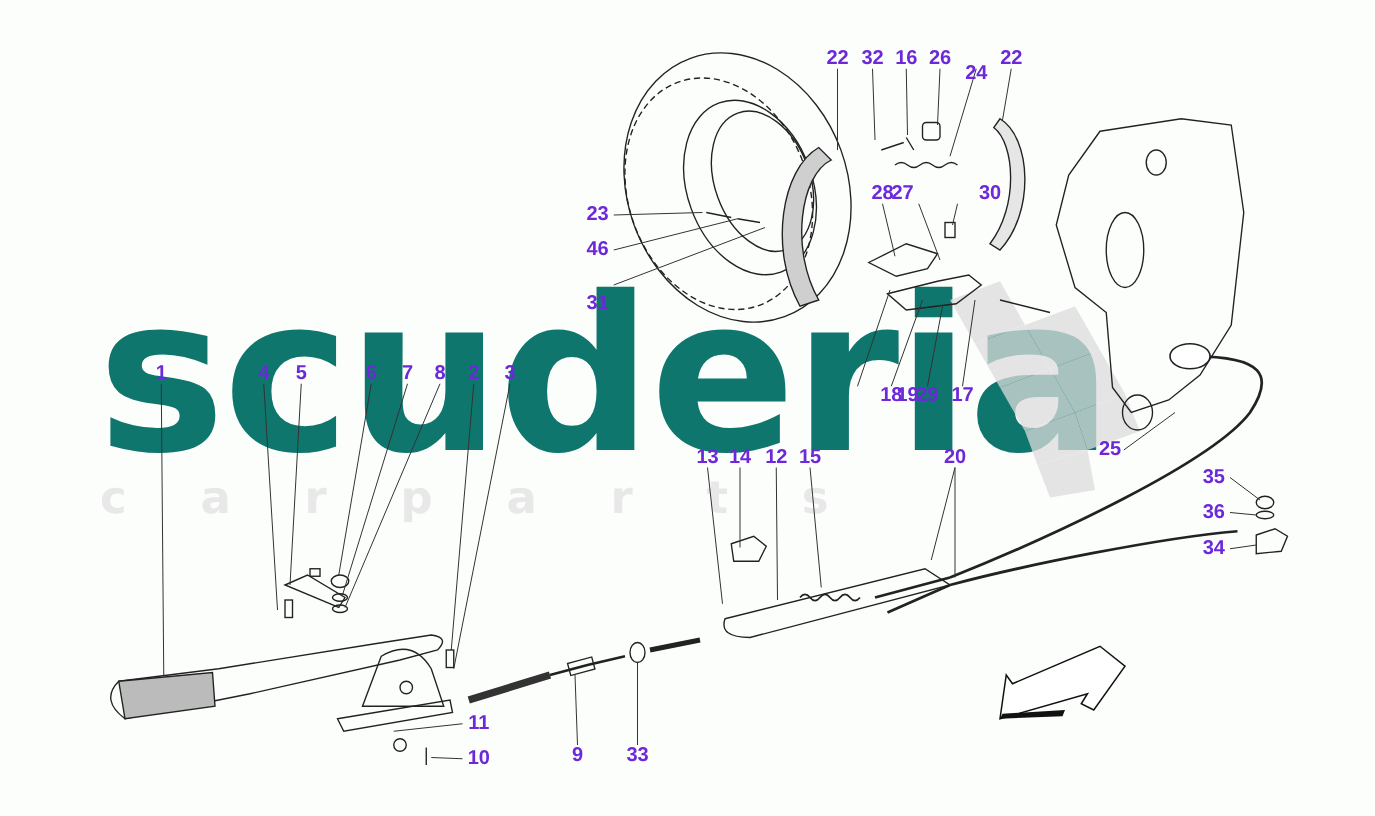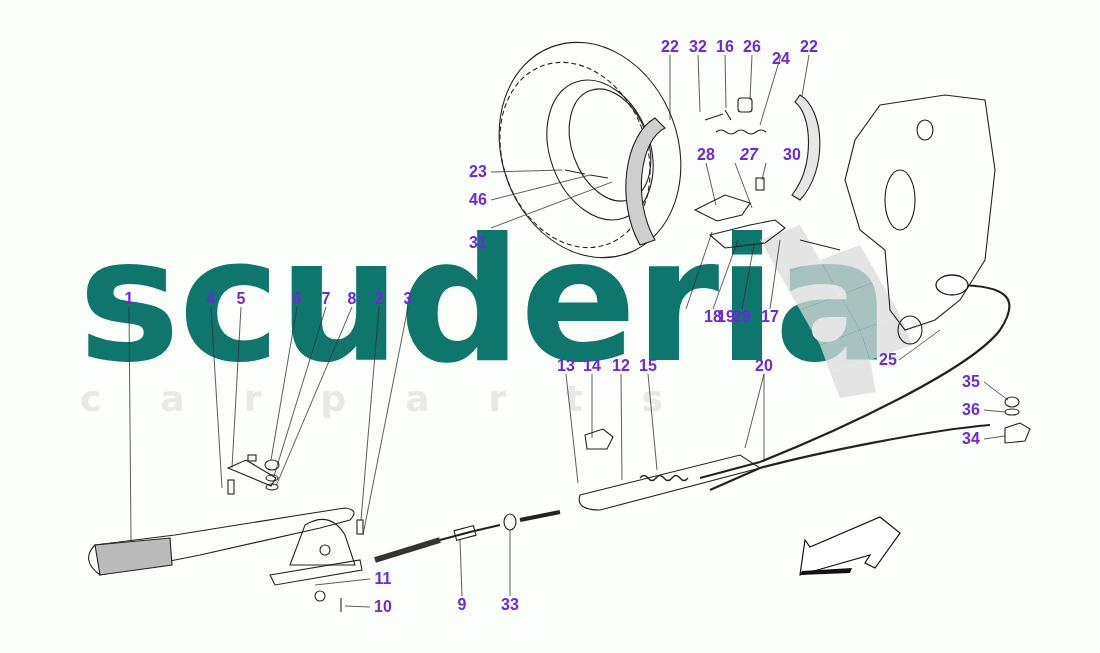--- a/index.html
+++ b/index.html
@@ -174,21 +174,21 @@
     <div class="lbl" style="left: 971px; top: 382px;">35</div>
     <div class="lbl" style="left: 971px; top: 410px;">36</div>
     <div class="lbl" style="left: 971px; top: 439px;">34</div>
     <div class="lbl" style="left: 670px; top: 47px;">22</div>
     <div class="lbl" style="left: 698px; top: 47px;">32</div>
     <div class="lbl" style="left: 725px; top: 47px; text-align: right;">16</div>
     <div class="lbl" style="left: 752px; top: 47px;">26</div>
     <div class="lbl" style="left: 781px; top: 47px; margin-top: 12px;">24</div>
     <div class="lbl" style="left: 809px; top: 47px;">22</div>
     <div class="lbl" style="left: 706px; top: 155px;">28</div>
-    <div class="lbl" style="left: 749px; top: 155px; font-style: italic;">27</div>
+    <div class="lbl" style="left: 722px; top: 155px;">27</div>
     <div class="lbl" style="left: 792px; top: 155px;">30</div>
     <div class="lbl" style="left: 478px; top: 172px;">23</div>
     <div class="lbl" style="left: 478px; top: 200px;">46</div>
     <div class="lbl" style="left: 478px; top: 228px; margin-top: 15px;">31</div>
     <div class="lbl" style="left: 718px; top: 317px; padding-left: 16px;">19</div>
     <div class="lbl" style="left: 713px; top: 317px;">18</div>
     <div class="lbl" style="left: 742px; top: 317px;">29</div>
     <div class="lbl" style="left: 770px; top: 317px;">17</div>
   </div>
 

